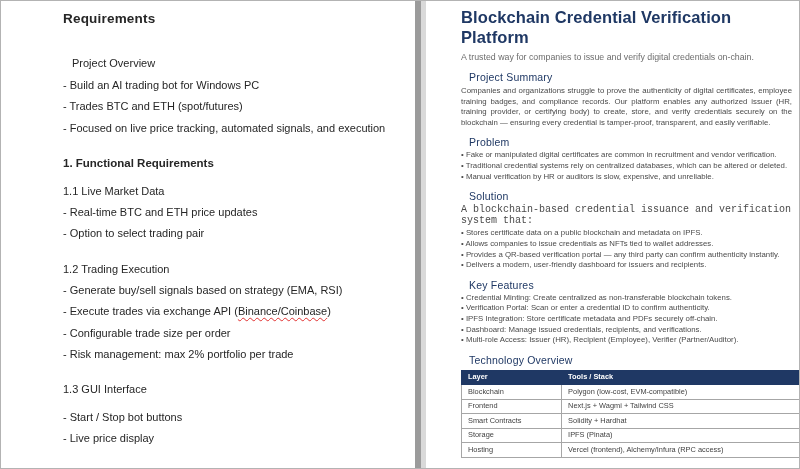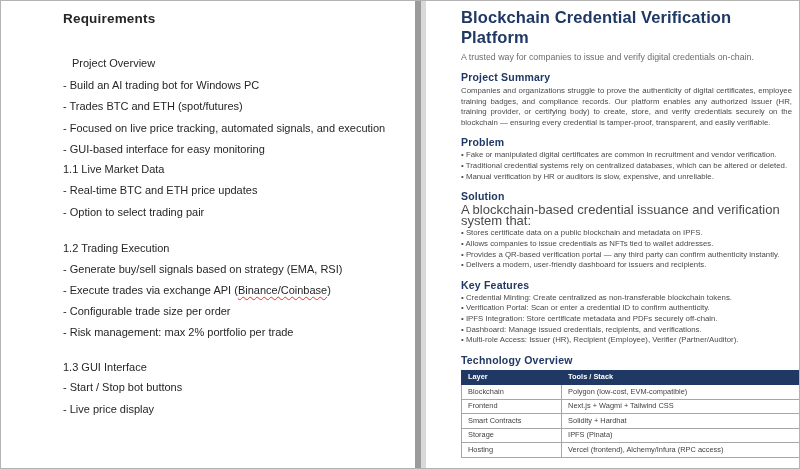--- a/index.html
+++ b/index.html
@@ -11,37 +11,37 @@
   
   .left-page{
     position:absolute;left:0;top:0;width:414px;height:468px;
     background:#ffffff;color:#262626;
   }
   .left-inner{padding:10px 20px 0 62px;}
   .ld-title{font-size:13.5px;font-weight:bold;letter-spacing:.2px;margin:0 0 0 0;}
   .ld-line{font-size:11px;line-height:14px;margin:0;}
   .ld-heading{font-weight:bold;font-size:11.5px;}
   .mt-30{margin-top:30px;padding-left:9px;} .mt-22{margin-top:22px;} .mt-21{margin-top:21px;}
-  .mt-8{margin-top:7.5px;} .mt-7{margin-top:7px;} .mt-6{margin-top:6px;}
+  .mt-8{margin-top:7.5px;} .mt-7{margin-top:7px;} .mt-6{margin-top:14px;}
   .misspelled{text-decoration:underline wavy 1px #e03131;text-underline-offset:2px;}
   
   .divider{position:absolute;left:414px;top:0;width:11px;height:467px;background:#e8e8e8;}
   .divider-thumb{position:absolute;left:0;top:0;width:6px;height:467px;background:#9b9b9b;}
   .divider-track{position:absolute;left:6px;top:0;width:5px;height:467px;background:#d9d9d9;}
   
   .right-page{
     position:absolute;left:425px;top:0;width:375px;height:467px;
     background:#ffffff;color:#404040;
   }
   .right-inner{padding:4px 9px 0 35px;}
   .rd-title{font-size:16.5px;line-height:20px;font-weight:bold;color:#1f3864;margin:2px 0 0 0;letter-spacing:.1px;}
   .rd-subtitle{font-size:8.8px;color:#6d6d6d;margin:5px 0 0 0;line-height:11px;}
-  .rd-h2{font-size:10.5px;font-weight:bold;color:#1f3864;margin:8px 0 0 0;line-height:12px;letter-spacing:.2px;}
+  .rd-h2{font-size:10.5px;font-weight:normal;color:#1f3864;margin:8px 0 0 8px;line-height:12px;letter-spacing:.2px;}
   .rd-body{font-size:7.8px;line-height:10.6px;margin:3px 0 0 0;color:#4a4a4a;text-align:justify;}
-  .rd-intro{font-size:13px;line-height:10.6px;margin:3px 0 0 0;color:#4a4a4a;}
+  .rd-intro{font-size:10px;line-height:10.6px;margin:3px 0 0 0;color:#4a4a4a;font-family:Liberation Mono, monospace;}
   ul.rd-bullets{list-style:none;margin:2px 0 0 0;padding:0;}
   ul.rd-bullets li{font-size:7.8px;line-height:10.6px;color:#4a4a4a;}
   ul.rd-bullets li::before{content:"• ";color:#4a4a4a;}
   table.rd-table{border-collapse:collapse;width:386px;margin-top:4px;table-layout:fixed;}
   table.rd-table th{
     background:#1f3864;color:#ffffff;font-size:7.4px;font-weight:bold;text-align:left;
     padding:2.5px 6px;border:0.5px solid #1f3864;line-height:8.5px;
   }
   table.rd-table td{
     font-size:7.4px;color:#3f3f3f;padding:2.5px 6px;border:0.6px solid #a6a6a6;
@@ -55,22 +55,22 @@
 <div class="screen">
 
   <div class="left-page">
     <div class="left-inner">
       <p class="ld-title">Requirements</p>
 
       <p class="ld-line mt-30">Project Overview</p>
       <p class="ld-line mt-8">- Build an AI trading bot for Windows PC</p>
       <p class="ld-line mt-8">- Trades BTC and ETH (spot/futures)</p>
       <p class="ld-line mt-8">- Focused on live price tracking, automated signals, and execution</p>
-      <p class="ld-line mt-8">- GUI-based interface for easy monitoring</p>
 
+      <p class="ld-line ld-heading mt-21">1. Functional Requirements</p>
       <p class="ld-line mt-6">1.1 Live Market Data</p>
       <p class="ld-line mt-7">- Real-time BTC and ETH price updates</p>
       <p class="ld-line mt-8">- Option to select trading pair</p>
 
       <p class="ld-line mt-22">1.2 Trading Execution</p>
       <p class="ld-line mt-7">- Generate buy/sell signals based on strategy (EMA, RSI)</p>
       <p class="ld-line mt-7"><span>- Execute trades via exchange API (</span><span class="misspelled">Binance/Coinbase</span><span>)</span></p>
       <p class="ld-line mt-8">- Configurable trade size per order</p>
       <p class="ld-line mt-7">- Risk management: max 2% portfolio per trade</p>
 

